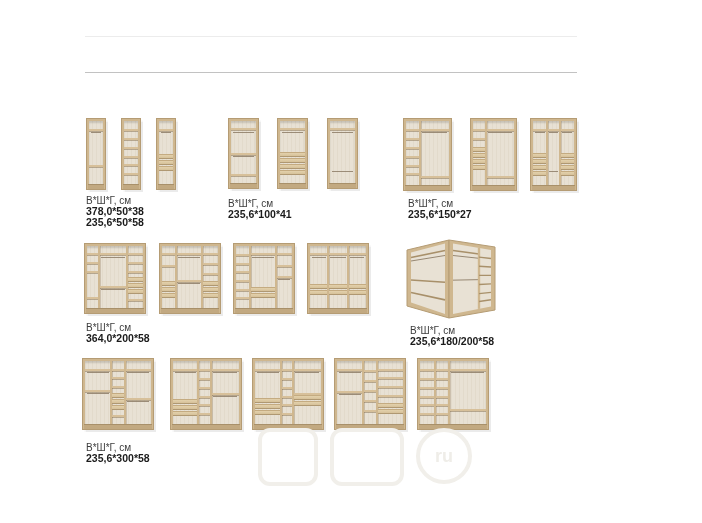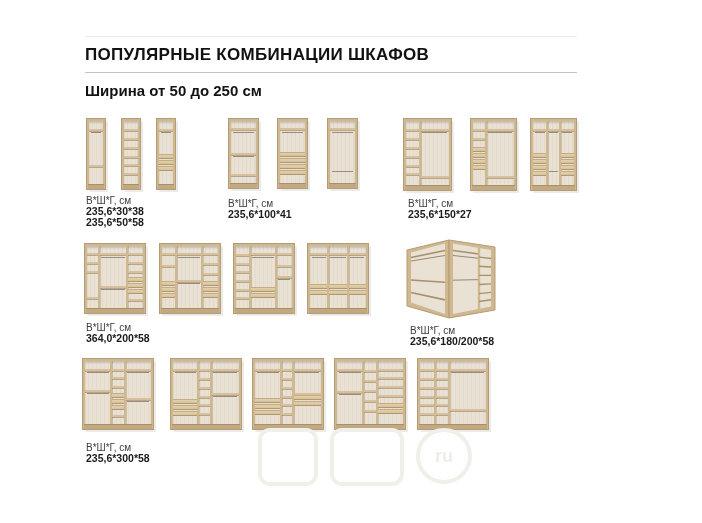--- a/index.html
+++ b/index.html
@@ -43,23 +43,21 @@
     display:flex;width:48px;height:48px;border:4px solid #f1efea;border-radius:50%;
     align-items:center;justify-content:center;
     font-size:18px;font-weight:bold;color:#efede8;
   }
 </style>
 </head>
 <body>
 
 <div id="canvas">
   <div id="top-rule" class="abs"></div>
-  <h1 id="page-title" class="abs">ПОПУЛЯРНЫЕ КОМБИНАЦИИ ШКАФОВ</h1>
   <div id="title-rule" class="abs"></div>
-  <h2 id="page-subtitle" class="abs">Ширина от 50 до 250 см</h2>
 
   <div id="wardrobes">
       <div class="wardrobe" style="left: 86px; top: 118px; width: 20px; height: 72px;">
         <div class="interior">
           <div class="shelf" style="left: 0px; width: 14px; top: 8px;"></div>
           <div class="shelf" style="left: 0px; width: 14px; top: 44px;"></div>
           <div class="rod" style="left: 2px; width: 10px; top: 11px;"></div>
         </div>
         <div class="plinth"></div>
       </div>
@@ -79,21 +77,21 @@
           <div class="shelf" style="left: 0px; width: 14px; top: 8px;"></div>
           <div class="rod" style="left: 2px; width: 10px; top: 11px;"></div>
           <div class="drawer" style="left: 0px; width: 14px; top: 33px; height: 5px;"></div>
           <div class="drawer" style="left: 0px; width: 14px; top: 39px; height: 5px;"></div>
           <div class="drawer" style="left: 0px; width: 14px; top: 45px; height: 5px;"></div>
         </div>
         <div class="plinth"></div>
       </div>
       <div class="glabel" style="left: 86px; top: 195px;">
         <div class="dims">В*Ш*Г, см</div>
-        <div class="size">235,6*30*38</div>
+        <div class="size">378,0*50*38</div>
         <div class="size">235,6*50*58</div>
       </div>
       <div class="wardrobe" style="left: 228px; top: 118px; width: 31px; height: 71px;">
         <div class="interior">
           <div class="shelf" style="left: 0px; width: 25px; top: 7px;"></div>
           <div class="shelf" style="left: 0px; width: 25px; top: 32px;"></div>
           <div class="shelf" style="left: 0px; width: 25px; top: 53px;"></div>
           <div class="rod" style="left: 2px; width: 21px; top: 11px;"></div>
           <div class="rod" style="left: 2px; width: 21px; top: 35px;"></div>
         </div>

